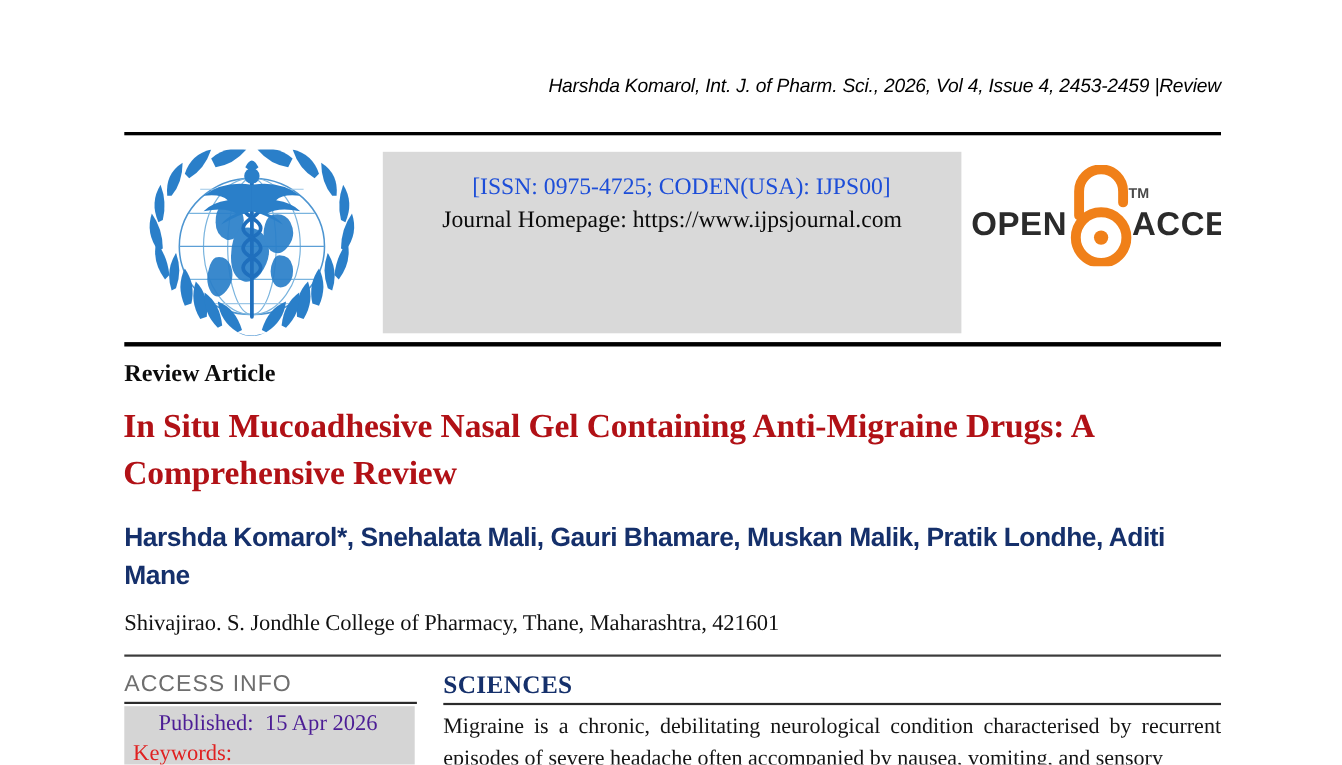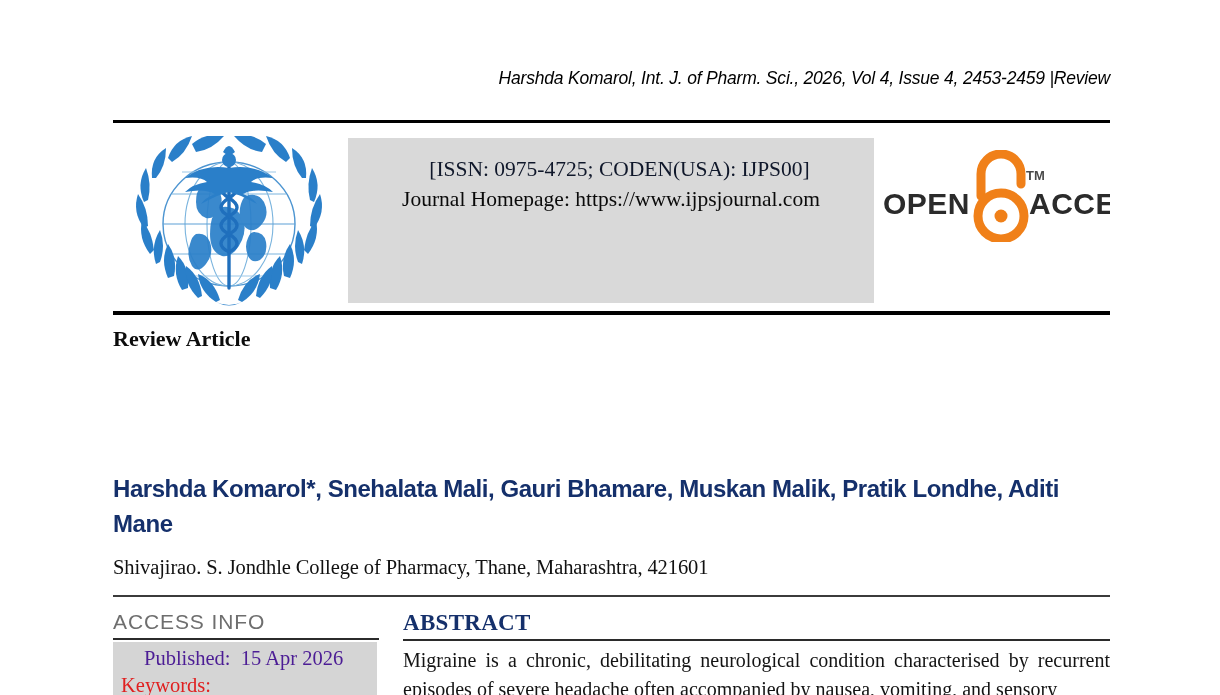--- a/index.html
+++ b/index.html
@@ -95,21 +95,21 @@
     font-weight: bold;
     font-size: 27px;
     line-height: 35px;
     letter-spacing: 0.2px;
     color: #0a0a0a;
   }
   .journal-issn {
     font-family: "Liberation Serif", serif;
     font-size: 21.5px;
     line-height: 30px;
-    color: #0f172a;
+    color: #1d4ed8;
     margin-top: 2px;
     padding-left: 17px;
   }
   .journal-home {
     font-family: "Liberation Serif", serif;
     font-size: 21.5px;
     line-height: 30px;
     color: #0a0a0a;
   }
 
@@ -342,35 +342,36 @@
         <text x="143" y="30" font-family="Liberation Sans, sans-serif" font-size="13" font-weight="bold" fill="#4a4a4a">TM</text>
         <text x="146" y="64" font-family="Liberation Sans, sans-serif" font-size="30" font-weight="bold" fill="#2b2b2b" letter-spacing="0.5">ACCESS</text>
       </svg>
     </div>
   </div>
 
   <div class="rule-header-bottom"></div>
 
   <div class="article-type">Review Article</div>
 
+  <div class="paper-title">In Situ Mucoadhesive Nasal Gel Containing Anti-Migraine Drugs: A Comprehensive Review</div>
 
   <div class="authors">Harshda Komarol*, Snehalata Mali, Gauri Bhamare, Muskan Malik, Pratik Londhe, Aditi Mane</div>
 
   <div class="affiliation">Shivajirao. S. Jondhle College of Pharmacy, Thane, Maharashtra, 421601</div>
 
   <div class="rule-affil-bottom"></div>
 
   <div class="col-left">
     <div class="article-info-heading">ACCESS INFO</div>
     <div class="info-rule"></div>
     <div class="info-box">
       <div class="info-published">Published:  15 Apr 2026</div>
       <div class="info-keywords">Keywords:</div>
     </div>
   </div>
 
   <div class="col-right">
-    <div class="abstract-heading">ABSTRACT</div>
+    <div class="abstract-heading">SCIENCES</div>
     <div class="abstract-rule"></div>
     <div class="abstract-body">Migraine is a chronic, debilitating neurological condition characterised by recurrent episodes of severe headache often accompanied by nausea, vomiting, and sensory</div>
   </div>
 
 </div>
 
 </body></html>

